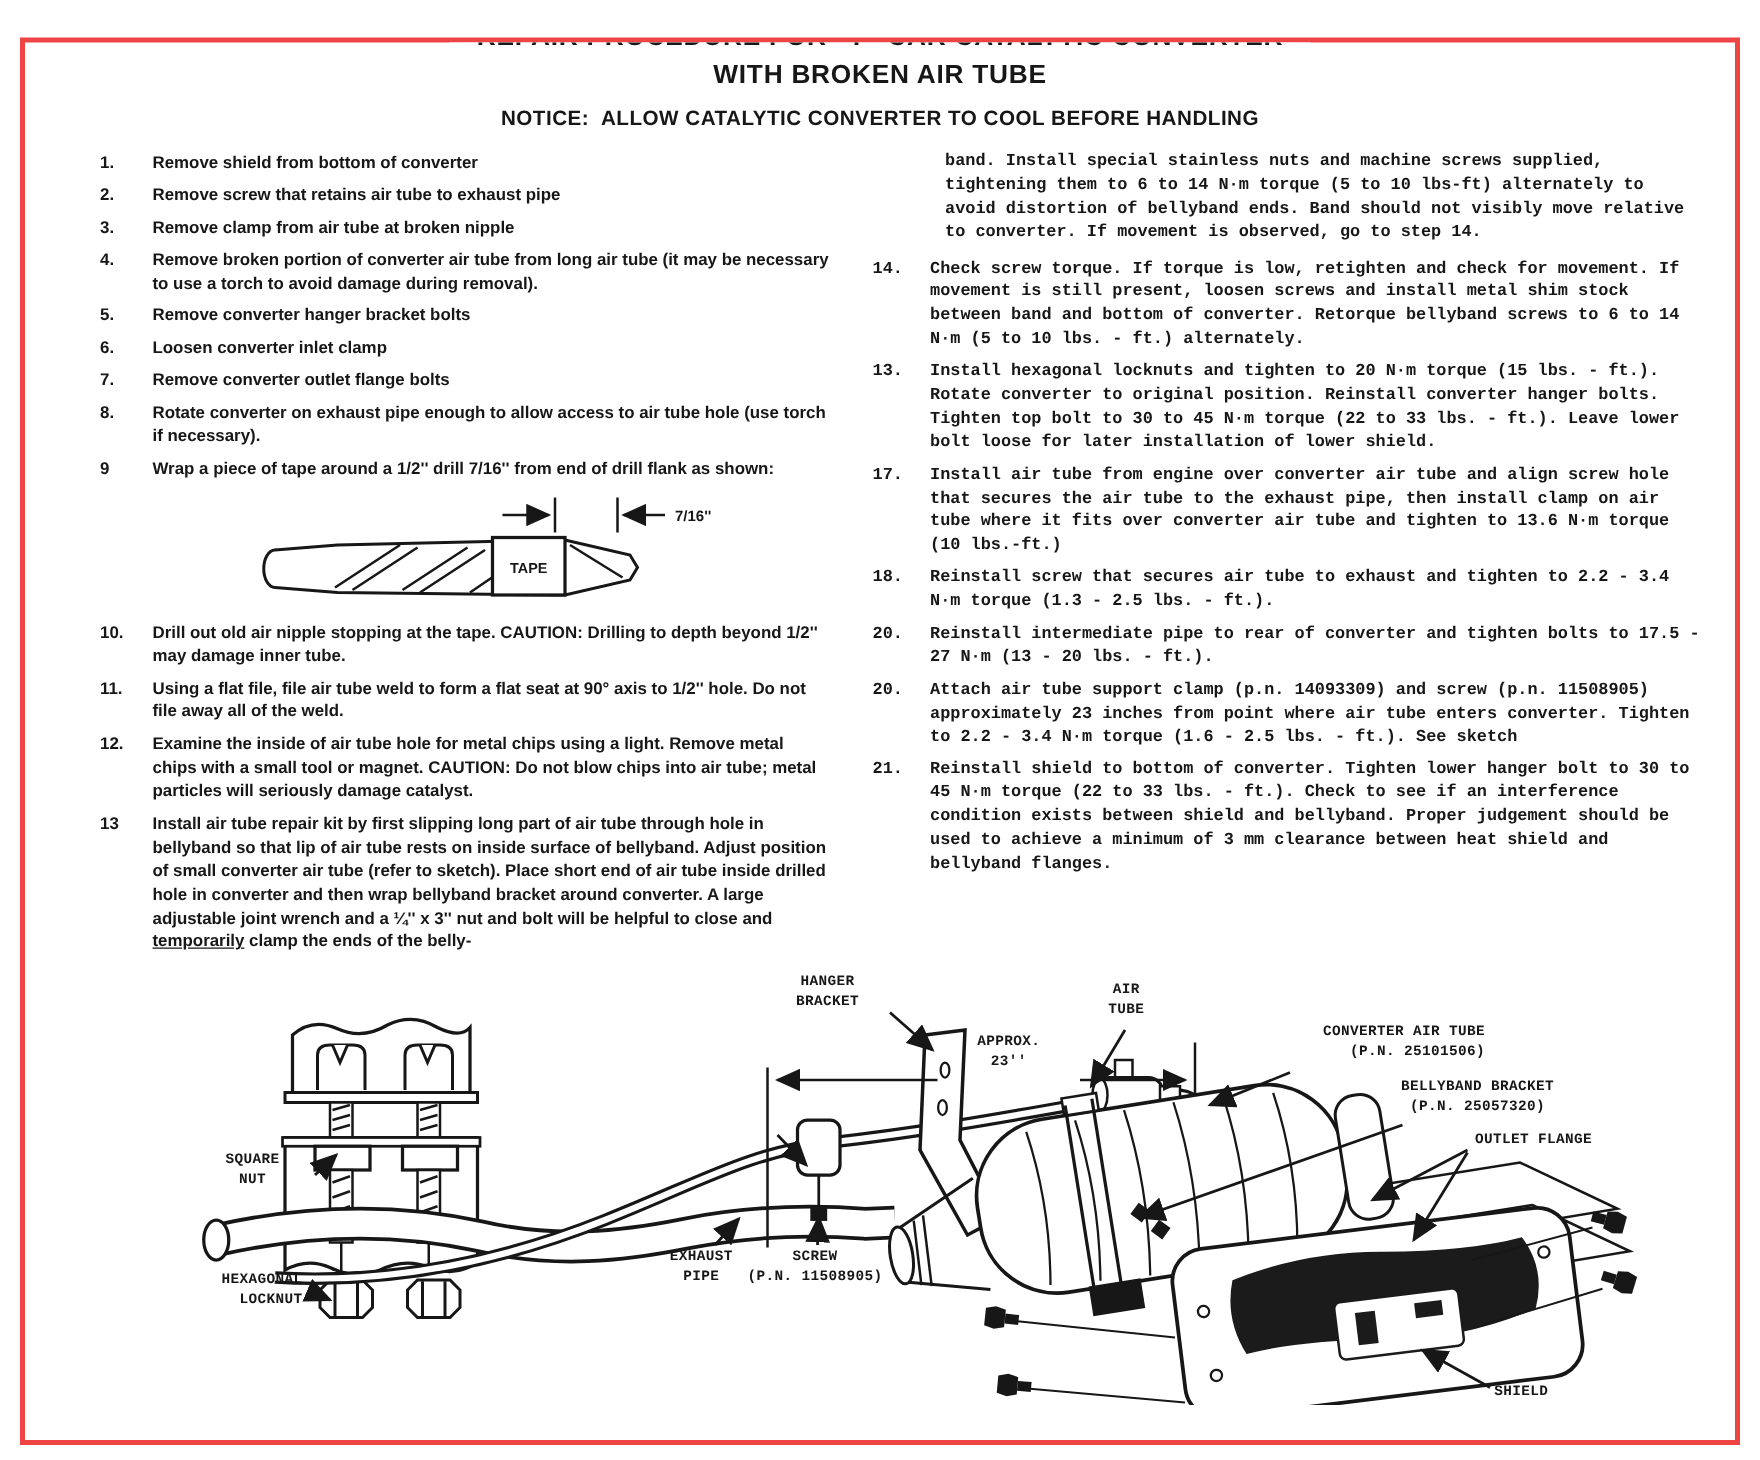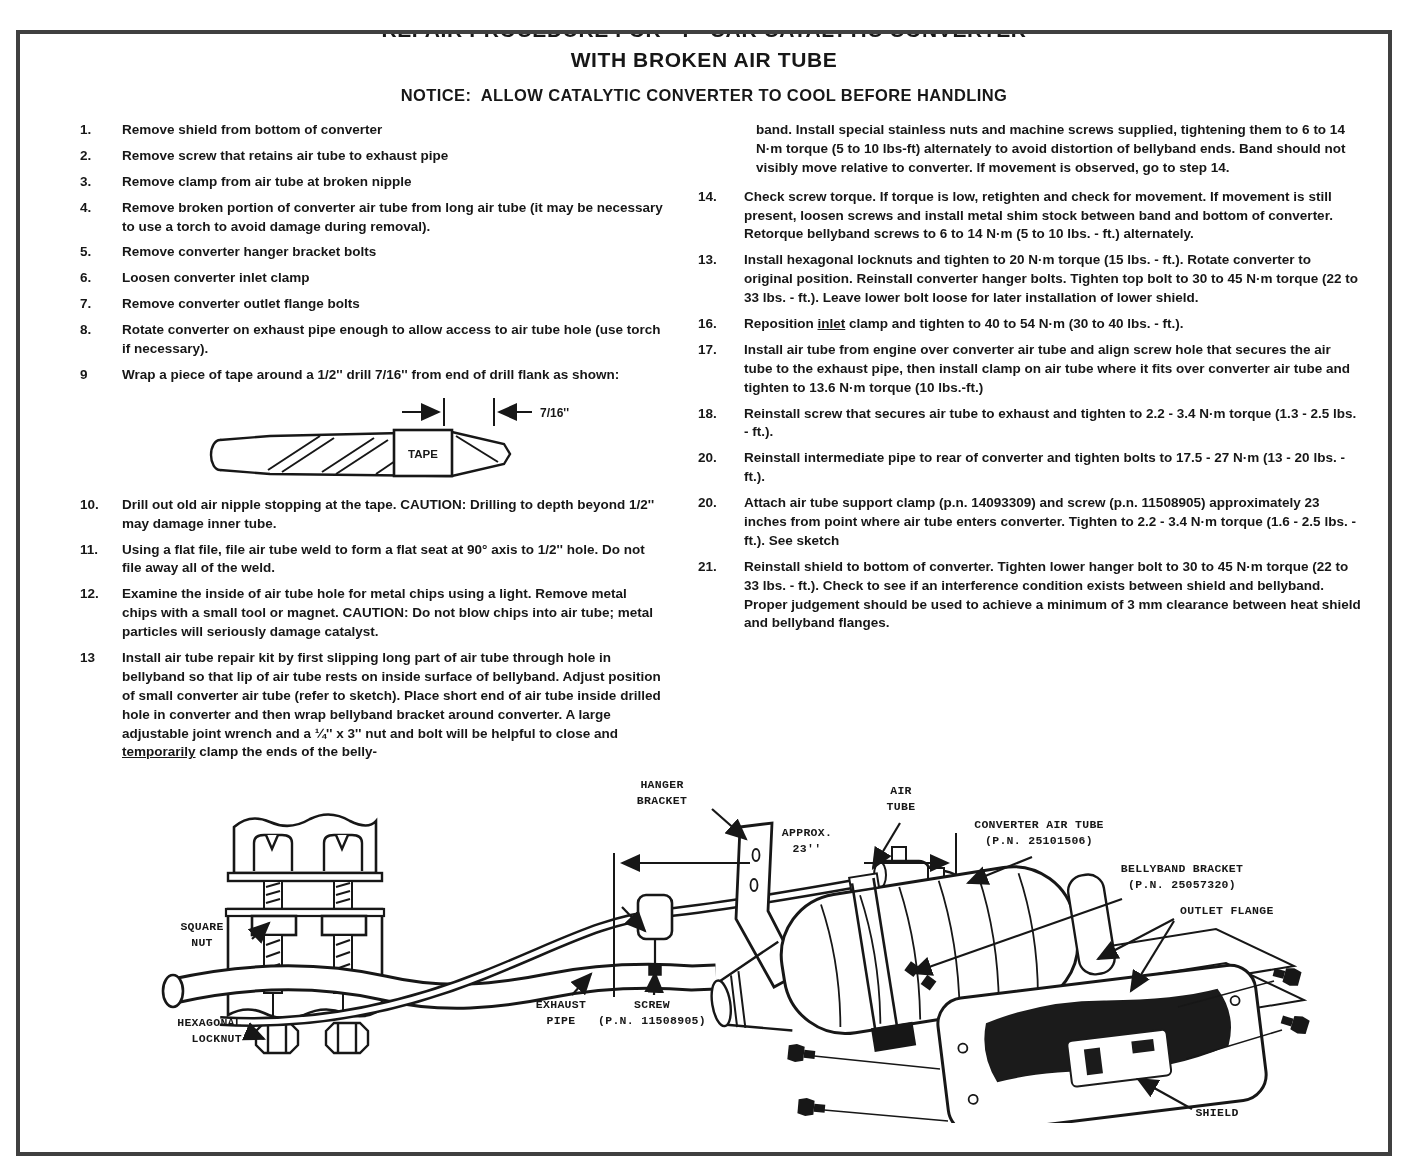--- a/index.html
+++ b/index.html
@@ -1,29 +1,29 @@
 <!DOCTYPE html>
 <html><head>
 <meta charset="utf-8">
 <style>
   html,body{margin:0;padding:0;background:#f6f6f4;}
   body{width:1408px;height:1168px;position:relative;overflow:hidden;
        font-family:"Liberation Sans",sans-serif;font-weight:bold;color:#171717;
        -webkit-font-smoothing:antialiased;}
   .sheet{position:absolute;inset:0;background:#fff;}
   .frame{position:absolute;left:16px;right:16px;top:30px;bottom:12px;
-         border:4px solid #404040;overflow:hidden;}
+         border:4px solid #ef4444;overflow:hidden;}
   .title-line1{position:absolute;top:-16px;left:50%;transform:translateX(-50%);
          background:#fff;padding:0 22px;font-size:21px;letter-spacing:.6px;white-space:nowrap;}
   .title-line2{position:absolute;top:14px;left:0;right:0;text-align:center;
          font-size:21px;letter-spacing:.6px;}
   .notice{margin-top:52px;text-align:center;font-size:16.5px;letter-spacing:.4px;white-space:pre-wrap;}
   .cols{display:flex;gap:34px;padding:16px 26px 0 60px;}
   .col-left{width:584px;flex:none;}
-  .col-right{flex:1;min-width:0;}
+  .col-right{flex:1;min-width:0;font-family:Liberation Mono, monospace;}
   .step{display:flex;margin-bottom:7px;font-size:13.5px;line-height:1.4;}
   .step .num{flex:none;width:42px;}
   .col-right .step .num{width:46px;}
   .step .txt{flex:1;}
   .u{text-decoration:underline;}
   .cont{font-size:13.5px;line-height:1.4;margin:0 0 10px 58px;}
   .drill-fig{margin:2px 0 4px 118px;}
   .diagram{position:relative;height:354px;margin:0 4px 0 4px;font-family:Liberation Mono, monospace;}
   .diagram svg{position:absolute;left:0;top:0;}
   .dlabel{position:absolute;font-size:11.5px;line-height:1.32;letter-spacing:.3px;
@@ -132,24 +132,20 @@
         <div class="cont">band. Install special stainless nuts and machine screws supplied, tightening them to 6 to 14 N·m torque (5 to 10 lbs-ft) alternately to avoid distortion of bellyband ends. Band should not visibly move relative to converter. If movement is observed, go to step 14.</div>
         <div class="step">
             <span class="num">14.</span>
             <span class="txt">Check screw torque. If torque is low, retighten and check for movement. If movement is still present, loosen screws and install metal shim stock between band and bottom of converter. Retorque bellyband screws to 6 to 14 N·m (5 to 10 lbs. - ft.) alternately.</span>
           </div>
         <div class="step">
             <span class="num">13.</span>
             <span class="txt">Install hexagonal locknuts and tighten to 20 N·m torque (15 lbs. - ft.). Rotate converter to original position. Reinstall converter hanger bolts. Tighten top bolt to 30 to 45 N·m torque (22 to 33 lbs. - ft.). Leave lower bolt loose for later installation of lower shield.</span>
           </div>
         <div class="step">
-            <span class="num">16.</span>
-            <span class="txt"><span>Reposition </span><span class="u">inlet</span><span> clamp and tighten to 40 to 54 N·m (30 to 40 lbs. - ft.).</span></span>
-          </div>
-        <div class="step">
             <span class="num">17.</span>
             <span class="txt">Install air tube from engine over converter air tube and align screw hole that secures the air tube to the exhaust pipe, then install clamp on air tube where it fits over converter air tube and tighten to 13.6 N·m torque (10 lbs.-ft.)</span>
           </div>
         <div class="step">
             <span class="num">18.</span>
             <span class="txt">Reinstall screw that secures air tube to exhaust and tighten to 2.2 - 3.4 N·m torque (1.3 - 2.5 lbs. - ft.).</span>
           </div>
         <div class="step">
             <span class="num">20.</span>
             <span class="txt">Reinstall intermediate pipe to rear of converter and tighten bolts to 17.5 - 27 N·m (13 - 20 lbs. - ft.).</span>
@@ -338,21 +334,21 @@
           <line x1="1168" y1="340" x2="1114" y2="310" marker-end="url(#ah)"></line>
         </g>
       </svg>
 
       <div class="dlabel" style="left:588px;top:8px;width:100px;">HANGER
 BRACKET</div>
       <div class="dlabel" style="left:837px;top:14px;width:80px;">AIR
 TUBE</div>
       <div class="dlabel" style="left:733px;top:56px;width:100px;">APPROX.
 23''</div>
-      <div class="dlabel" style="left:915px;top:48px;width:200px;">CONVERTER AIR TUBE
+      <div class="dlabel" style="left:964px;top:48px;width:200px;text-align:right;">CONVERTER AIR TUBE
 (P.N. 25101506)</div>
       <div class="dlabel" style="left:1053px;top:92px;width:210px;">BELLYBAND BRACKET
 (P.N. 25057320)</div>
       <div class="dlabel left" style="left:1156px;top:134px;width:160px;">OUTLET FLANGE</div>
       <div class="dlabel" style="left:128px;top:150px;width:100px;">SQUARE
 NUT</div>
       <div class="dlabel" style="left:88px;top:246px;width:130px;text-align:right;">HEXAGONAL
 LOCKNUT</div>
       <div class="dlabel" style="left:492px;top:228px;width:90px;">EXHAUST
 PIPE</div>

